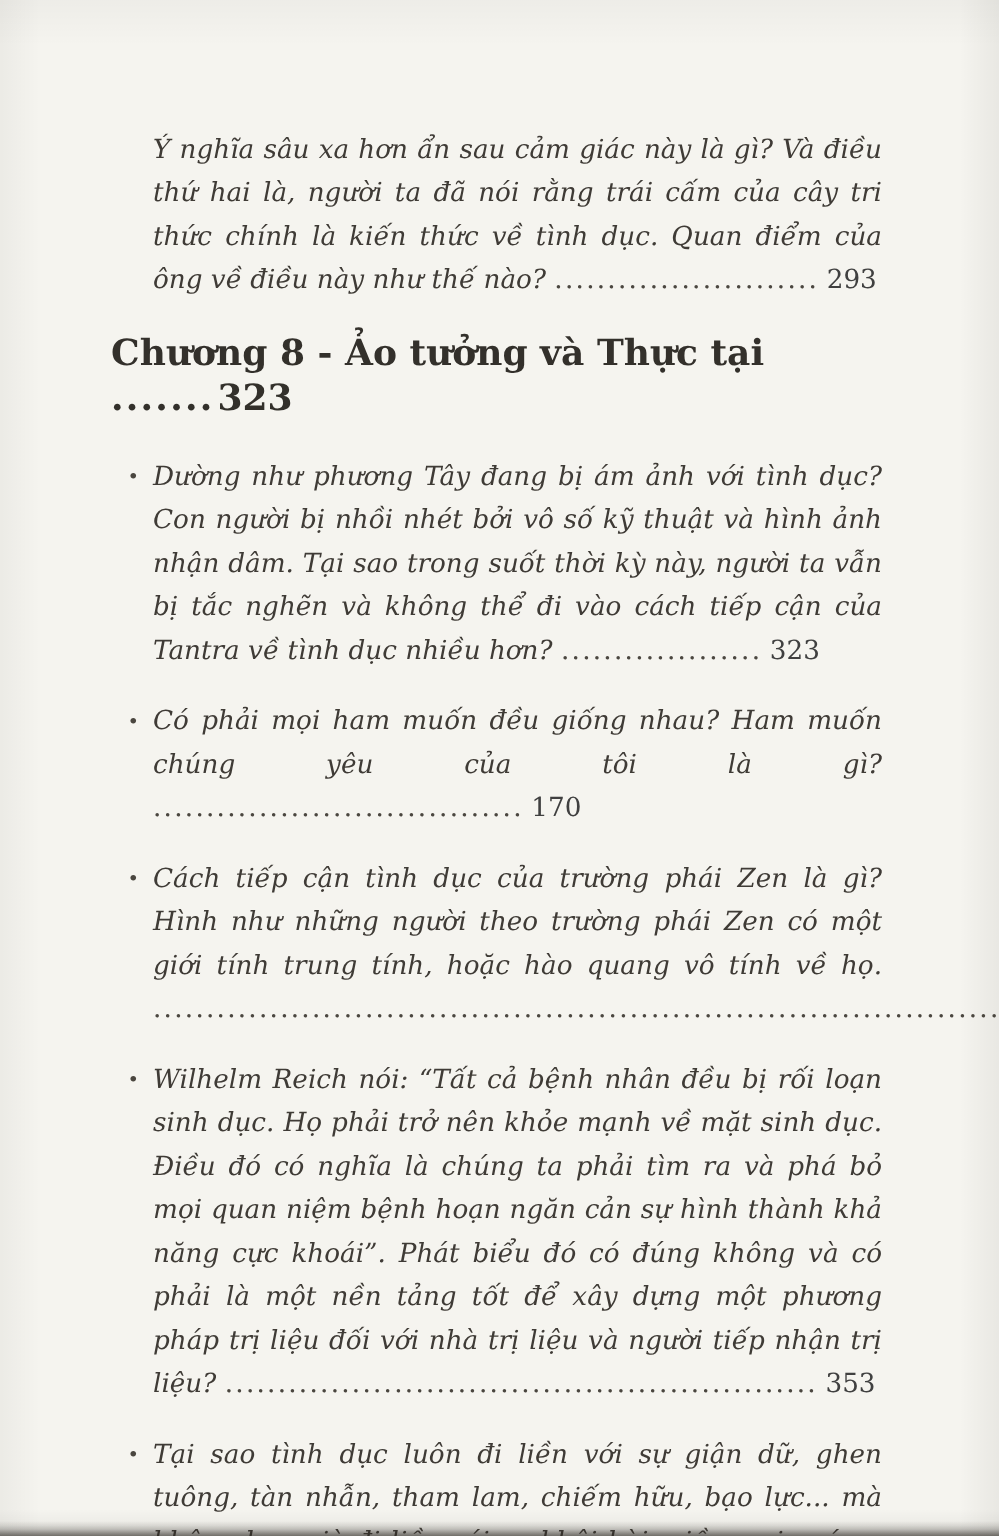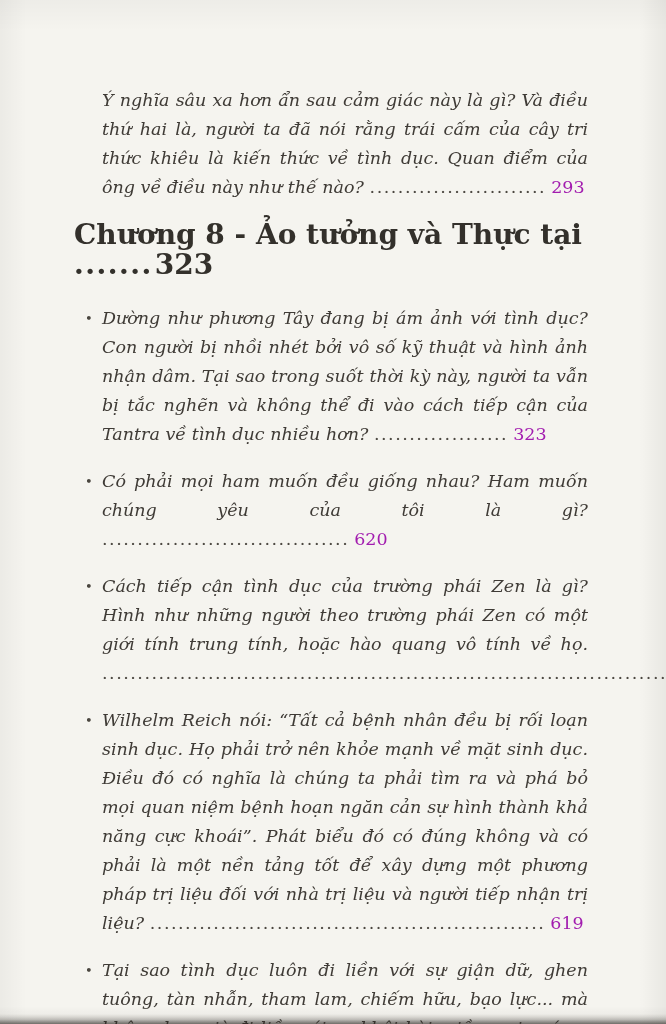--- a/index.html
+++ b/index.html
@@ -43,27 +43,27 @@
   }
   .dots {
     font-style: normal;
     letter-spacing: 1.5px;
     color: #4a463f;
     white-space: nowrap;
   }
   .page-num {
     font-style: normal;
     padding-left: 5px;
-    color: #a21caf;
+    color: #404040;
     white-space: nowrap;
   }
   .chapter-heading {
     font-style: normal;
     font-weight: bold;
-    font-size: 28px;
+    font-size: 24px;
     line-height: 30px;
     color: #33302b;
     margin: 10px 0 24px -28px;
     text-align: left;
   }
   .chapter-heading .dots {
     letter-spacing: 1.5px;
     font-weight: bold;
     color: #33302b;
   }
@@ -81,51 +81,51 @@
     background: linear-gradient(0deg, rgba(40,36,30,0.55) 0%, rgba(40,36,30,0.18) 45%, rgba(40,36,30,0) 100%);
     pointer-events: none;
   }
 </style>
 </head>
 <body>
 
 <div class="page-content">
 
   <div class="toc-entry">
-    <span class="entry-text">Ý nghĩa sâu xa hơn ẩn sau cảm giác này là gì? Và điều thứ hai là, người ta đã nói rằng trái cấm của cây tri thức khiêu là kiến thức về tình dục. Quan điểm của ông về điều này như thế nào?</span>
+    <span class="entry-text">Ý nghĩa sâu xa hơn ẩn sau cảm giác này là gì? Và điều thứ hai là, người ta đã nói rằng trái cấm của cây tri thức chính là kiến thức về tình dục. Quan điểm của ông về điều này như thế nào?</span>
     <span class="dots">.........................</span><span class="page-num">293</span>
   </div>
 
   <div class="chapter-heading">
     <span class="entry-text">Chương 8 - Ảo tưởng và Thực tại</span>
     <span class="dots">.......</span><span class="page-num">323</span>
   </div>
 
   <div class="toc-entry">
     <span class="bullet">•</span>
     <span class="entry-text">Dường như phương Tây đang bị ám ảnh với tình dục? Con người bị nhồi nhét bởi vô số kỹ thuật và hình ảnh nhận dâm. Tại sao trong suốt thời kỳ này, người ta vẫn bị tắc nghẽn và không thể đi vào cách tiếp cận của Tantra về tình dục nhiều hơn?</span>
     <span class="dots">...................</span><span class="page-num">323</span>
   </div>
 
   <div class="toc-entry">
     <span class="bullet">•</span>
     <span class="entry-text">Có phải mọi ham muốn đều giống nhau? Ham muốn chúng yêu của tôi là gì?</span>
-    <span class="dots">...................................</span><span class="page-num">620</span>
+    <span class="dots">...................................</span><span class="page-num">170</span>
   </div>
 
   <div class="toc-entry">
     <span class="bullet">•</span>
     <span class="entry-text">Cách tiếp cận tình dục của trường phái Zen là gì? Hình như những người theo trường phái Zen có một giới tính trung tính, hoặc hào quang vô tính về họ.</span>
     <span class="dots">................................................................................................................................................................................................................................................................................................................................................................................................................</span>
   </div>
 
   <div class="toc-entry">
     <span class="bullet">•</span>
     <span class="entry-text">Wilhelm Reich nói: “Tất cả bệnh nhân đều bị rối loạn sinh dục. Họ phải trở nên khỏe mạnh về mặt sinh dục. Điều đó có nghĩa là chúng ta phải tìm ra và phá bỏ mọi quan niệm bệnh hoạn ngăn cản sự hình thành khả năng cực khoái”. Phát biểu đó có đúng không và có phải là một nền tảng tốt để xây dựng một phương pháp trị liệu đối với nhà trị liệu và người tiếp nhận trị liệu?</span>
-    <span class="dots">........................................................</span><span class="page-num">619</span>
+    <span class="dots">........................................................</span><span class="page-num">353</span>
   </div>
 
   <div class="toc-entry">
     <span class="bullet">•</span>
     <span class="entry-text">Tại sao tình dục luôn đi liền với sự giận dữ, ghen tuông, tàn nhẫn, tham lam, chiếm hữu, bạo lực... mà không bao giờ đi liền với sự khôi hài, niềm vui sướng, tình yêu thương, niềm hạnh phúc, tình bạn bè và những điều tuyệt vời khác mà ông đã nói đến?</span>
     <span class="dots">....</span><span class="page-num">357</span>
   </div>
 
 </div>
 

